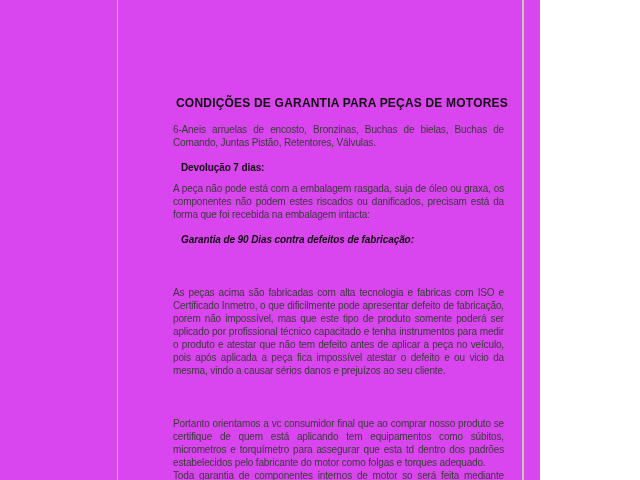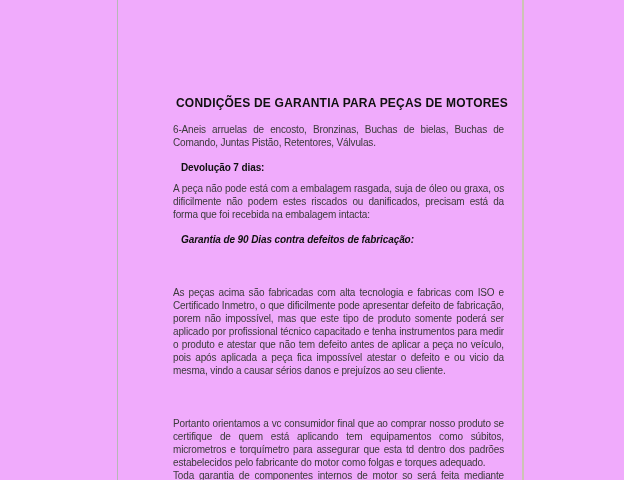--- a/index.html
+++ b/index.html
@@ -2,23 +2,23 @@
 <html><head>
 <meta charset="utf-8">
 <style>
   html, body {
     margin: 0;
     padding: 0;
     background: #ffffff;
   }
   .page {
     position: relative;
-    width: 624px;
+    width: 540px;
     height: 480px;
-    background: #f0abfc;
+    background: #d946ef;
     overflow: hidden;
     font-family: "Liberation Sans", "DejaVu Sans", sans-serif;
   }
   .rule {
     position: absolute;
     top: 0;
     height: 480px;
   }
   .rule-left {
     left: 117px;
@@ -84,21 +84,21 @@
 
   <div class="content">
 
     <h1 class="doc-title">CONDIÇÕES DE GARANTIA PARA PEÇAS DE MOTORES</h1>
 
     <p>6-Aneis arruelas de encosto, Bronzinas, Buchas de bielas, Buchas de Comando, Juntas Pistão, Retentores, Válvulas.</p>
 
 
     <div class="section">
       <h2 class="sec-heading">Devolução 7 dias:</h2>
-      <p>A peça não pode está com a embalagem rasgada, suja de óleo ou graxa, os dificilmente não podem estes riscados ou danificados, precisam está da forma que foi recebida na embalagem intacta:</p>
+      <p>A peça não pode está com a embalagem rasgada, suja de óleo ou graxa, os componentes não podem estes riscados ou danificados, precisam está da forma que foi recebida na embalagem intacta:</p>
     </div>
 
     <div class="section">
       <h2 class="sec-heading gap-after">Garantia de 90 Dias contra defeitos de fabricação:</h2>
       <p class="tight">As peças acima são fabricadas com alta tecnologia e fabricas com ISO e Certificado Inmetro, o que dificilmente pode apresentar defeito de fabricação, porem não impossível, mas que este tipo de produto somente poderá ser aplicado por profissional técnico capacitado e tenha instrumentos para medir o produto e atestar que não tem defeito antes de aplicar a peça no veículo, pois após aplicada a peça fica impossível atestar o defeito e ou vicio da mesma, vindo a causar sérios danos e prejuízos ao seu cliente.</p>
       <p class="tight">Portanto orientamos a vc consumidor final que ao comprar nosso produto se certifique de quem está aplicando tem equipamentos como súbitos, micrometros e torquímetro para assegurar que esta td dentro dos padrões estabelecidos pelo fabricante do motor como folgas e torques adequado.</p>
     </div>
 
     <p class="closing">Toda garantia de componentes internos de motor so será feita mediante analise do fabricante ou importador do produto, o custo de frete em caso de mal uso será de responsabilidade do comprador.</p>
 

